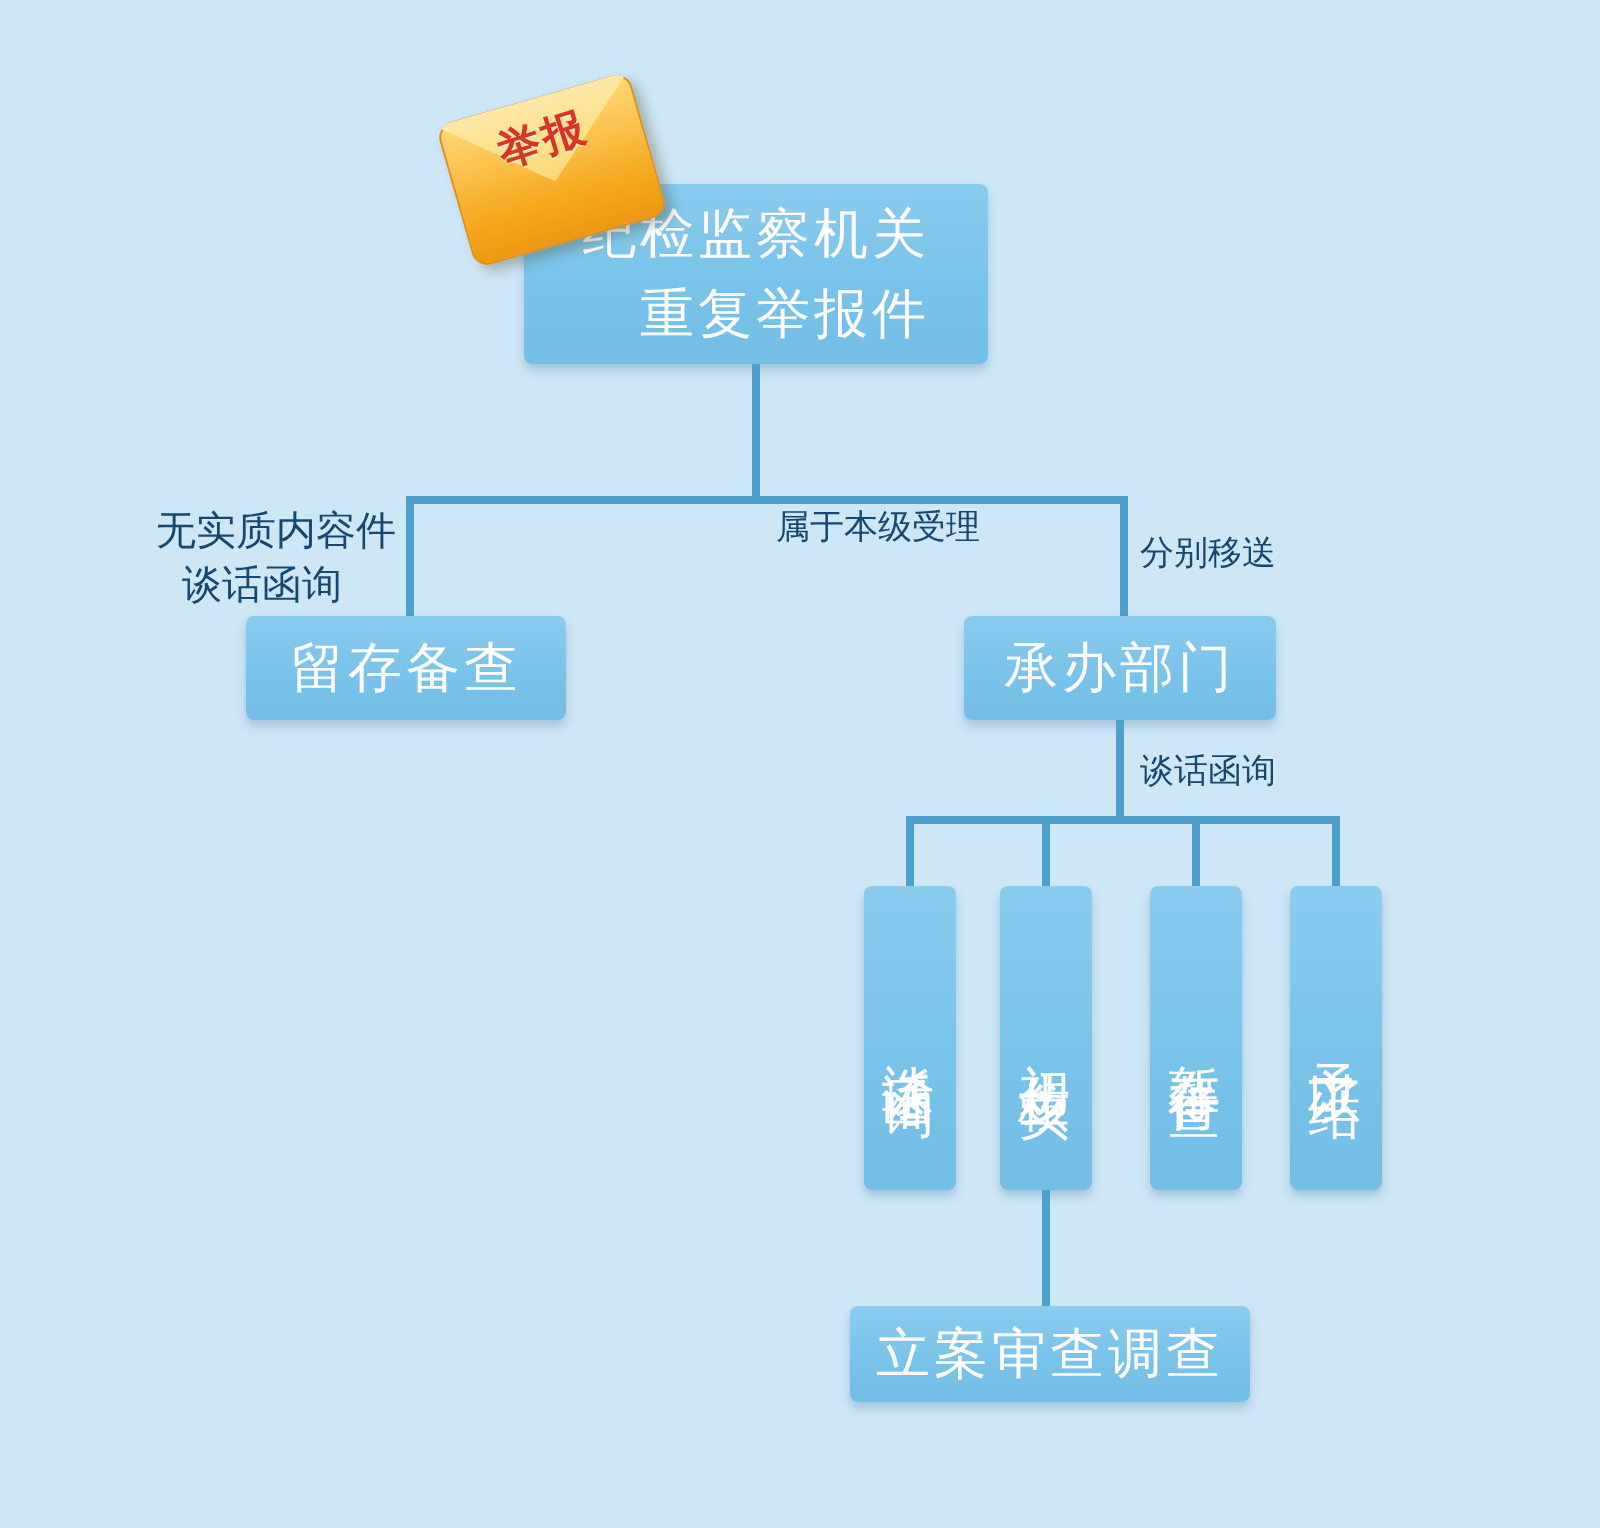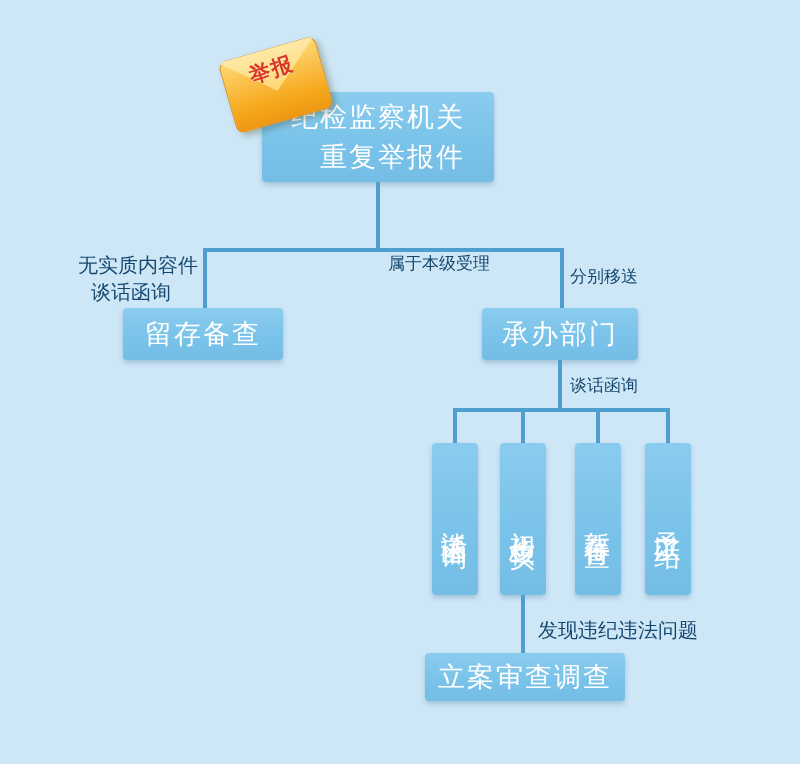--- a/index.html
+++ b/index.html
@@ -134,19 +134,18 @@
     <span>初步核实</span>
   </div>
   <div class="vbox" style="left:575px;top:443px;width:46px;height:152px;">
     <span>暂存待查</span>
   </div>
   <div class="vbox" style="left:645px;top:443px;width:46px;height:152px;">
     <span>予以了结</span>
   </div>
 
   <div class="line" style="left:521px;top:595px;width:4px;height:60px;"></div>
-  <div class="edge-label small" style="left:538px;top:617px;">发现违纪违法问题</div>
 
   <div class="box" style="left:425px;top:653px;width:200px;height:48px;font-family:Liberation Mono, monospace;">
     <span>立案审查调查</span>
   </div>
 
 </div>
 
 </body></html>

